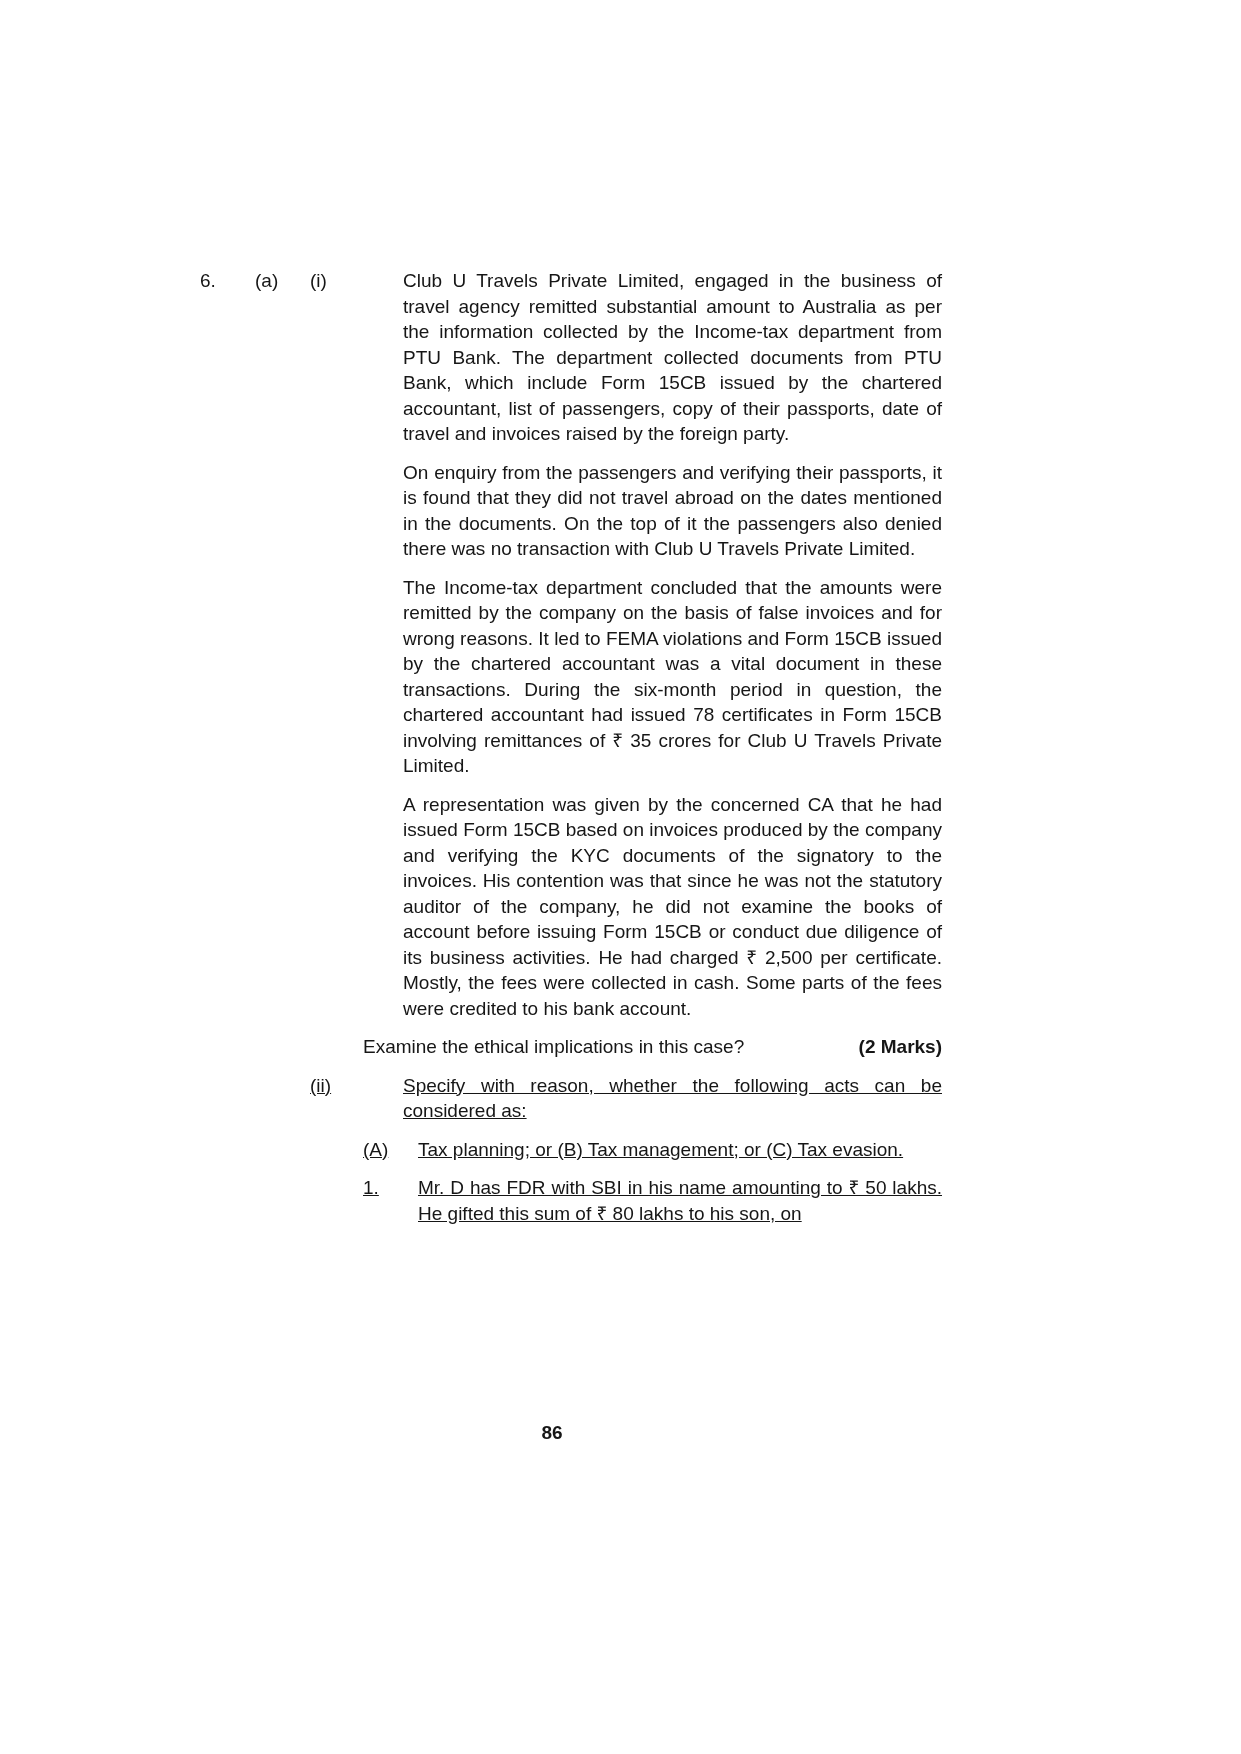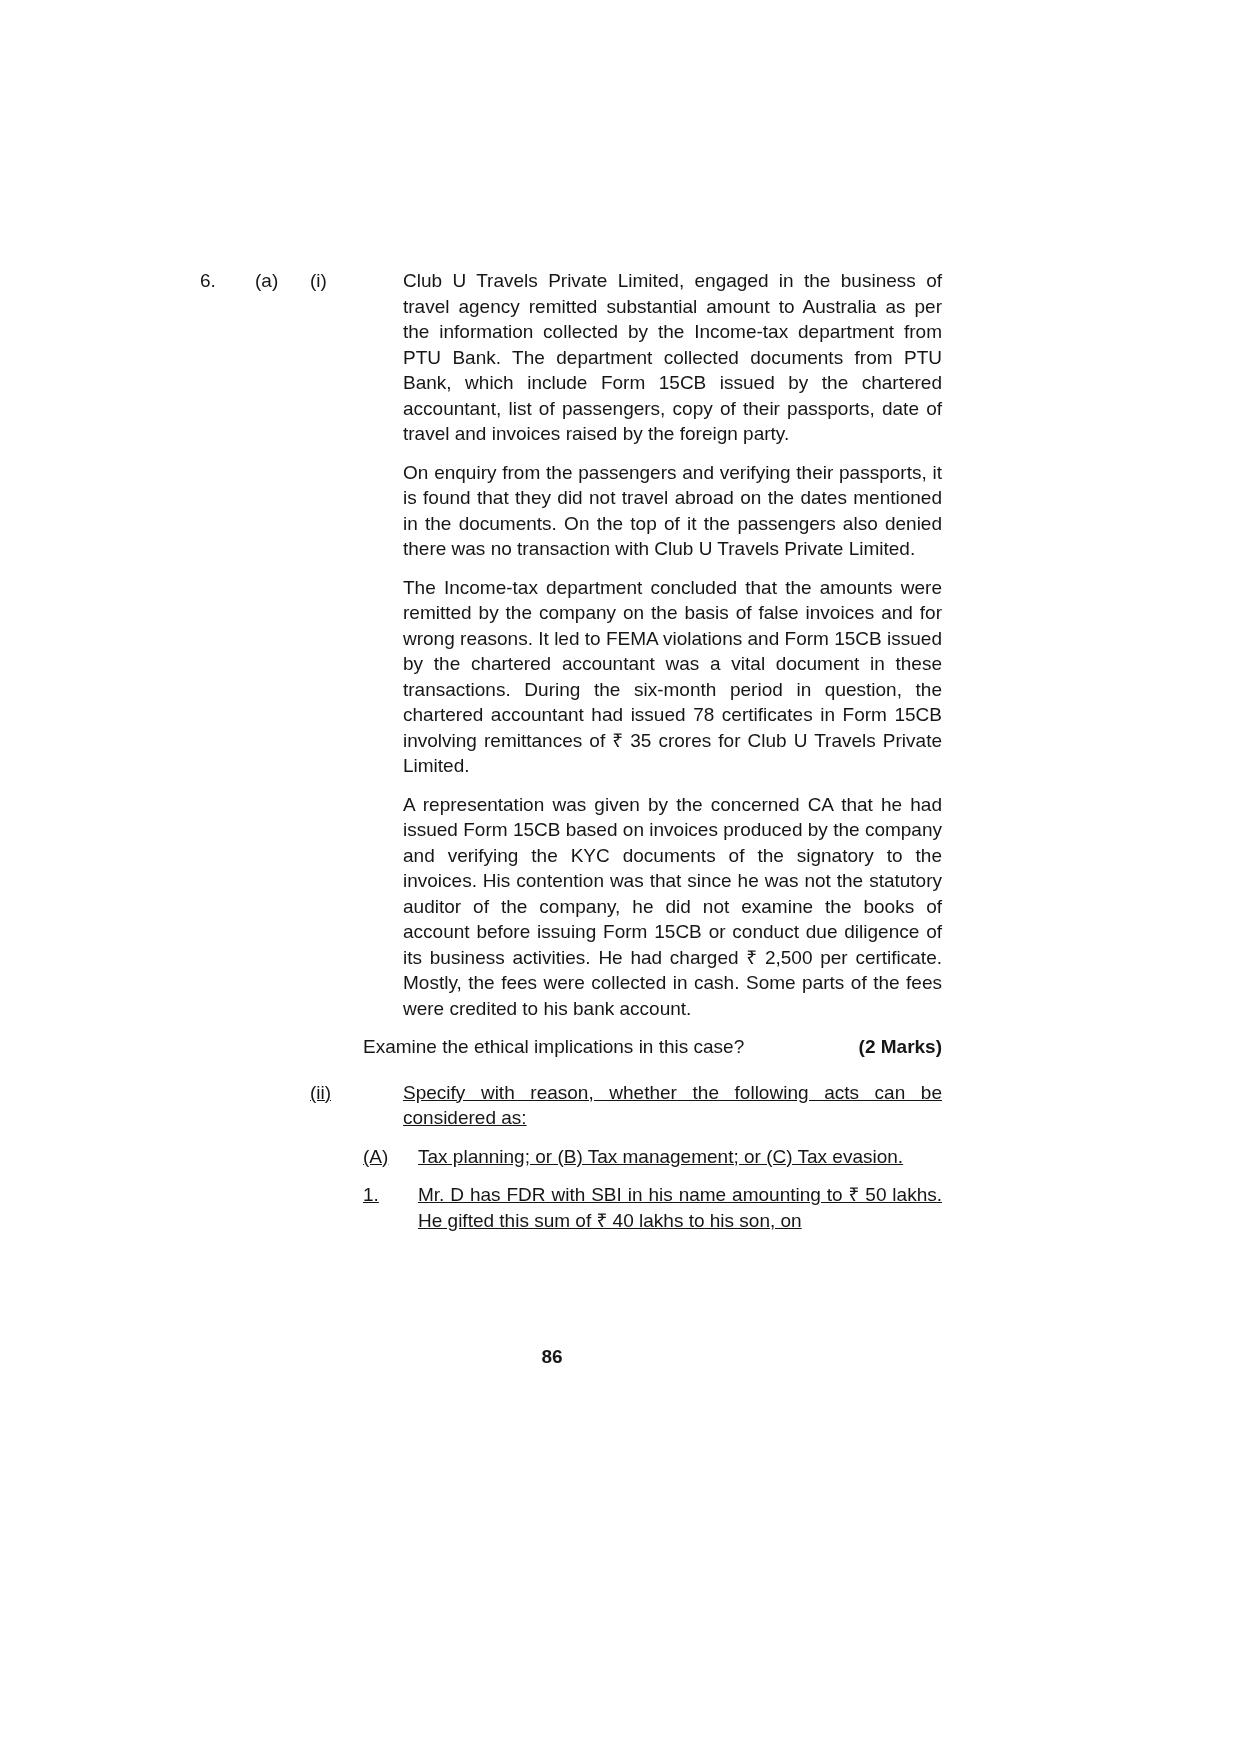--- a/index.html
+++ b/index.html
@@ -28,34 +28,34 @@
   .col-body { flex: 1 1 auto; min-width: 0; }
   .para {
     text-align: justify;
     margin-bottom: 13px;
     margin-left: 40px;
   }
   .marks-line {
     display: flex;
     justify-content: space-between;
     align-items: baseline;
-    margin-bottom: 20px;
+    margin-bottom: 13px;
     gap: 10px;
   }
   .marks {
     font-weight: bold;
     white-space: nowrap;
   }
   .sub-row { margin-bottom: 13px; text-decoration: underline; }
   .inner-row { display: flex; align-items: flex-start; margin-bottom: 13px; }
   .inner-label { width: 55px; flex: 0 0 55px; }
   .inner-body { flex: 1 1 auto; min-width: 0; text-align: justify; }
   .page-number {
     position: absolute;
-    top: 1344px;
+    top: 1420px;
     left: 0;
     width: 1104px;
     text-align: center;
     font-weight: bold;
   }
 </style>
 </head>
 <body>
 
 <div class="page">
@@ -84,21 +84,21 @@
       <div class="col-body">
         <p class="para">Specify with reason, whether the following acts can be considered as:</p>
 
         <div class="inner-row">
           <div class="inner-label">(A)</div>
           <div class="inner-body">Tax planning; or (B) Tax management; or (C) Tax evasion.</div>
         </div>
 
         <div class="inner-row">
           <div class="inner-label">1.</div>
-          <div class="inner-body">Mr. D has FDR with SBI in his name amounting to ₹ 50 lakhs. He gifted this sum of ₹ 40 lakhs to his son, on</div>
+          <div class="inner-body">Mr. D has FDR with SBI in his name amounting to ₹ 50 lakhs. He gifted this sum of ₹ 80 lakhs to his son, on</div>
         </div>
       </div>
     </div>
 
   </div>
 
   <div class="page-number">86</div>
 </div>
 
 </body></html>

